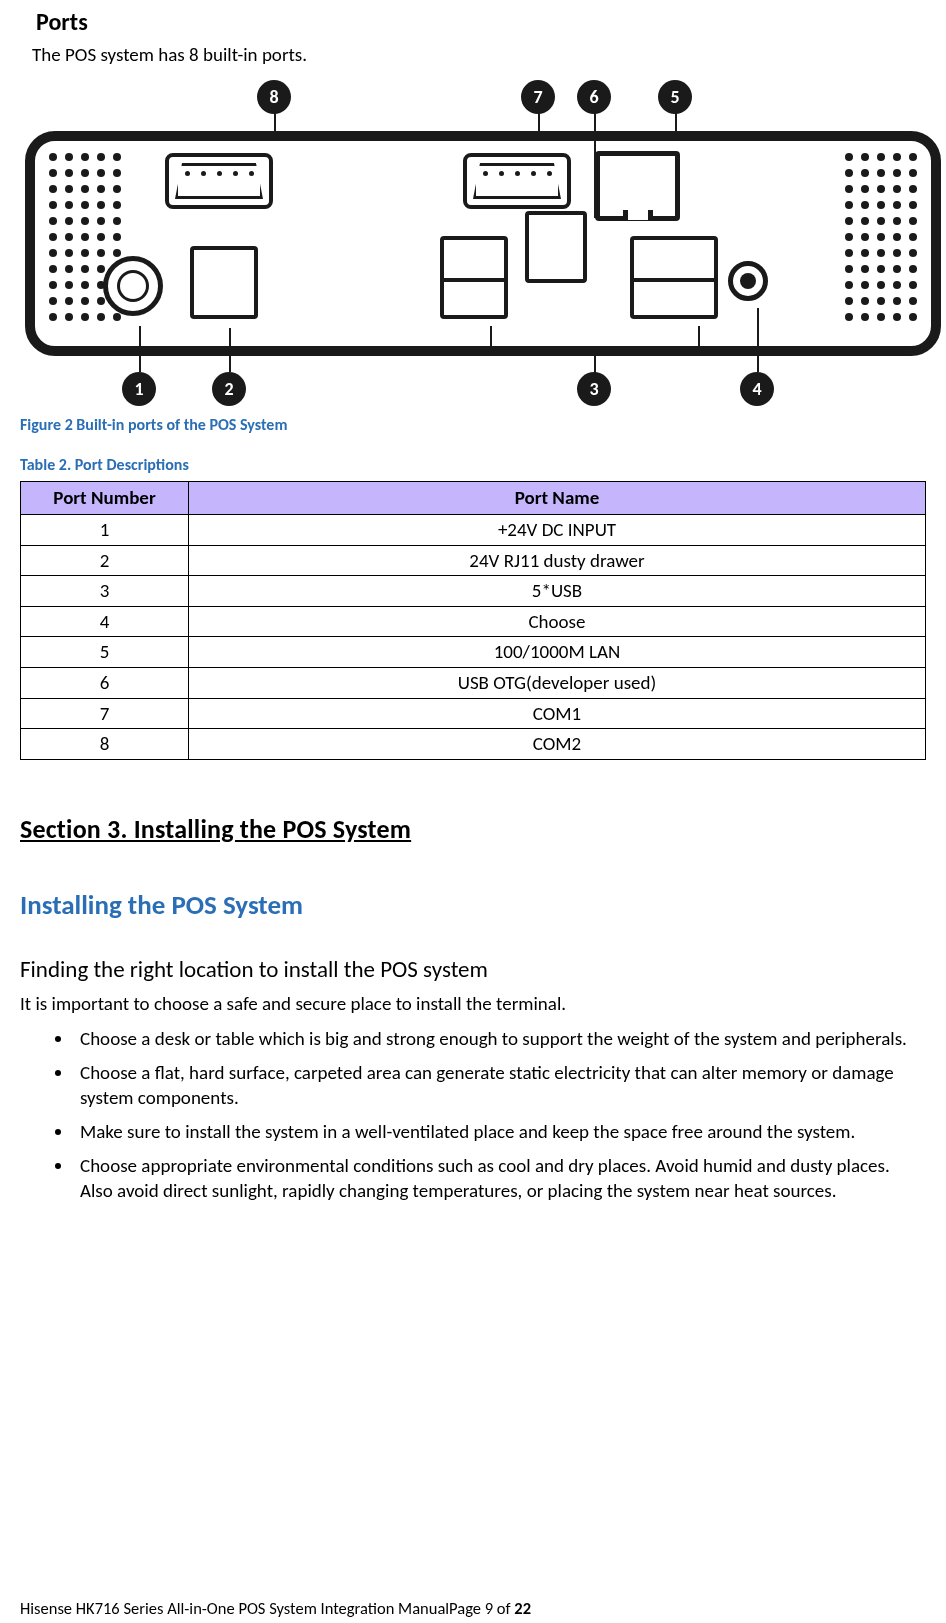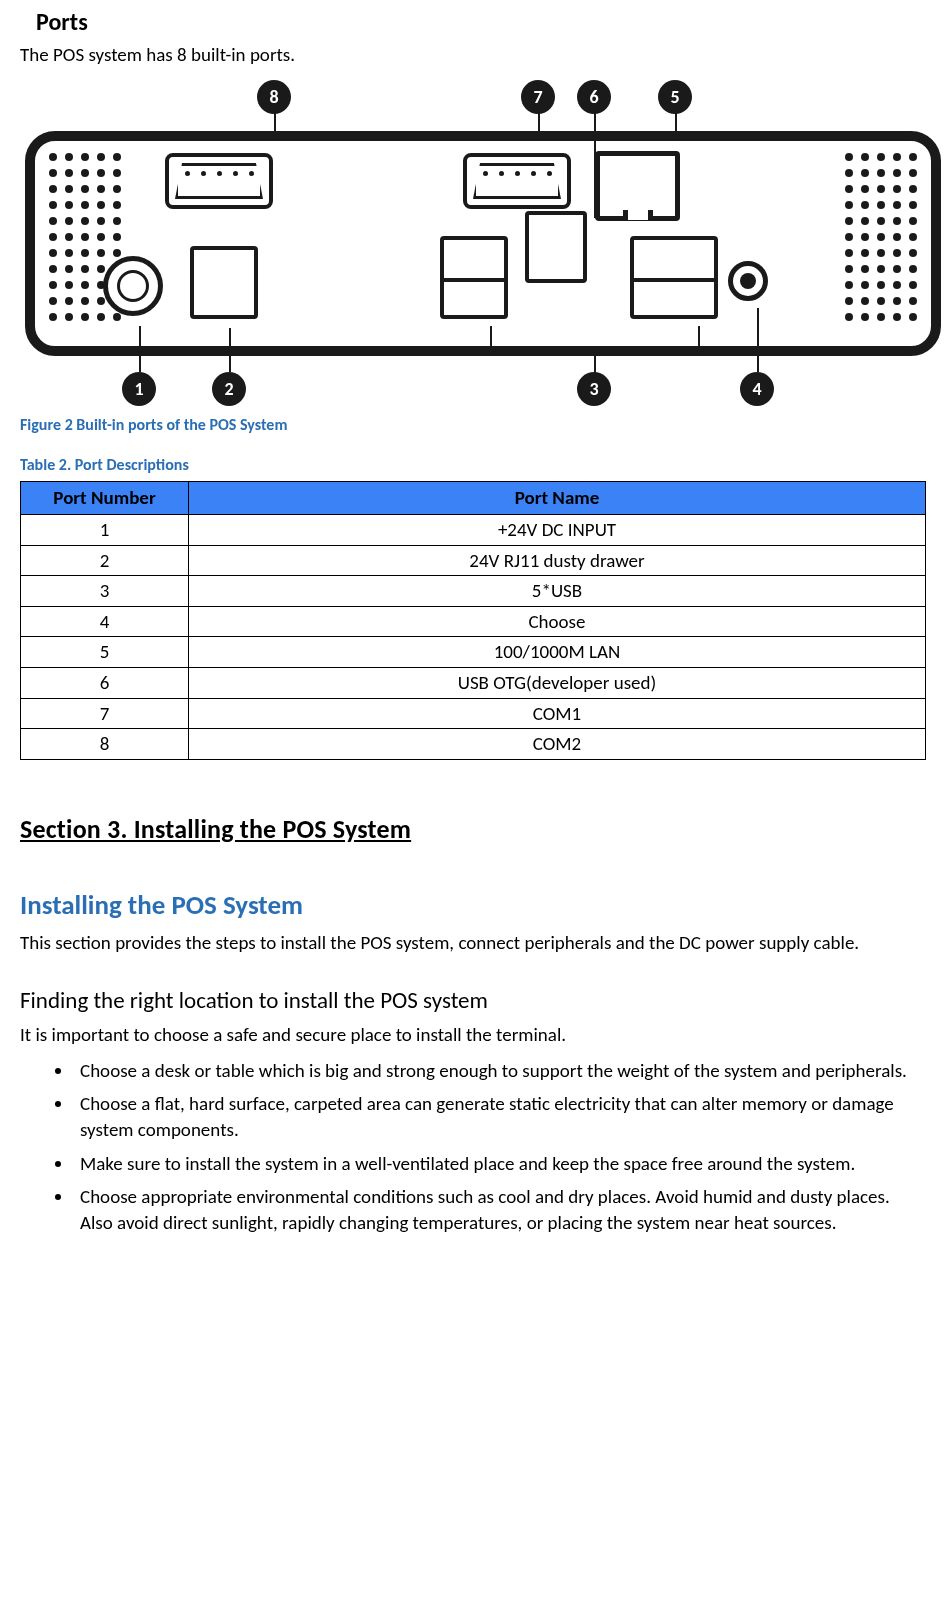--- a/index.html
+++ b/index.html
@@ -1,18 +1,18 @@
 <!DOCTYPE html>
 <html><head>
 <meta charset="utf-8">
 <style>
 html,body{margin:0;padding:0;background:#fff;color:#000;font-family:Calibri,"Segoe UI",Arial,sans-serif;font-size:19px;line-height:1.35}
 .page{width:946px;min-height:1623px;padding:0 20px 10px 20px;box-sizing:border-box;position:relative}
 h3.ports{font-size:24px;font-weight:700;margin:6px 0 4px 16px}
-p.intro{margin:4px 0 8px 0}
+p.intro{margin:4px 0 8px 12px}
 .diagram{width:906px;height:330px;position:relative;margin:0 auto}
 .panel{position:absolute;left:5px;top:55px;width:896px;height:205px;border:10px solid #1a1a1a;border-radius:30px;background:#fff}
 .vent{position:absolute;display:grid;grid-template-columns:repeat(5,8px);grid-auto-rows:8px;gap:8px}
 .vent span{width:8px;height:8px;background:#1a1a1a;border-radius:50%}
 .vent.l{left:14px;top:12px}
 .vent.r{right:14px;top:12px}
 .port{position:absolute;border:4px solid #1a1a1a;background:#fff}
 .db9{width:100px;height:48px;left:130px;top:12px;border-radius:8px}
 .db9 .inner{position:absolute;inset:6px;border:3px solid #1a1a1a;clip-path:polygon(8% 0,92% 0,100% 100%,0 100%)}
 .db9 .pins{position:absolute;left:10%;right:10%;top:30%;display:flex;justify-content:space-around}
@@ -28,21 +28,21 @@
 .dcin{left:68px;top:115px;width:50px;height:50px;border-radius:50%;border-width:5px}
 .dcin::after{content:"";position:absolute;inset:9px;border:3px solid #1a1a1a;border-radius:50%}
 .rj11{left:155px;top:105px;width:60px;height:65px;border-radius:4px}
 .audio{left:693px;top:120px;width:30px;height:30px;border-radius:50%;border-width:5px}
 .audio::after{content:"";position:absolute;inset:7px;border-radius:50%;background:#1a1a1a}
 .callout{position:absolute;width:34px;height:34px;border-radius:50%;background:#1a1a1a;color:#fff;font-weight:700;font-size:18px;display:flex;align-items:center;justify-content:center}
 .lead{position:absolute;background:#1a1a1a}
 .figcap{color:#2a6fb5;font-weight:700;font-size:16px;margin:8px 0 4px 0}
 .tabcap{color:#2a6fb5;font-weight:700;font-size:16px;margin:18px 0 6px 0}
 table.ports{width:100%;border-collapse:collapse;font-size:19px}
-table.ports th{background:#3b82f6;font-weight:700;border:1px solid #000;padding:3px 6px;text-align:center}
+table.ports th{background:#c4b5fd;font-weight:700;border:1px solid #000;padding:3px 6px;text-align:center}
 table.ports td{border:1px solid #000;padding:2px 6px;text-align:center}
 table.ports td:first-child{width:155px}
 h1.sec{font-size:26px;font-weight:700;text-decoration:underline;margin:52px 0 10px 0;letter-spacing:.2px}
 h2.sub{color:#2a6fb5;font-size:27px;font-weight:700;margin:40px 0 6px 0}
 p.body{margin:4px 0 8px 0}
 h3.loc{font-size:23px;font-weight:400;margin:30px 0 6px 0}
 ul.b{margin:10px 0 0 0;padding-left:54px}
 ul.b li{margin:2px 0 8px 0;padding-left:6px}
 .footer{position:absolute;left:20px;bottom:10px;font-size:16.5px}
 .footer b{font-weight:700}
@@ -265,25 +265,27 @@
     <tr>
           <td>8</td>
           <td>COM2</td>
         </tr>
   </tbody>
 </table>
 
 <h1 class="sec">Section 3. Installing the POS System</h1>
 
 <h2 class="sub">Installing the POS System</h2>
-<p class="body">This section provides the steps to install the POS system, connect peripherals and the DC power supply cable.</p>
 
 <h3 class="loc">Finding the right location to install the POS system</h3>
 <p class="body">It is important to choose a safe and secure place to install the terminal.</p>
 <ul class="b">
   <li>Choose a desk or table which is big and strong enough to support the weight of the system and peripherals.</li>
   <li>Choose a flat, hard surface, carpeted area can generate static electricity that can alter memory or damage system components.</li>
   <li>Make sure to install the system in a well-ventilated place and keep the space free around the system.</li>
   <li>Choose appropriate environmental conditions such as cool and dry places. Avoid humid and dusty places. Also avoid direct sunlight, rapidly changing temperatures, or placing the system near heat sources.</li>
 </ul>
 
-
+<div class="footer">
+  <span>Hisense HK716 Series All-in-One POS System Integration ManualPage </span><span>9</span><span> of </span><b>22</b>
 </div>
 
+</div>
+
 </body></html>

